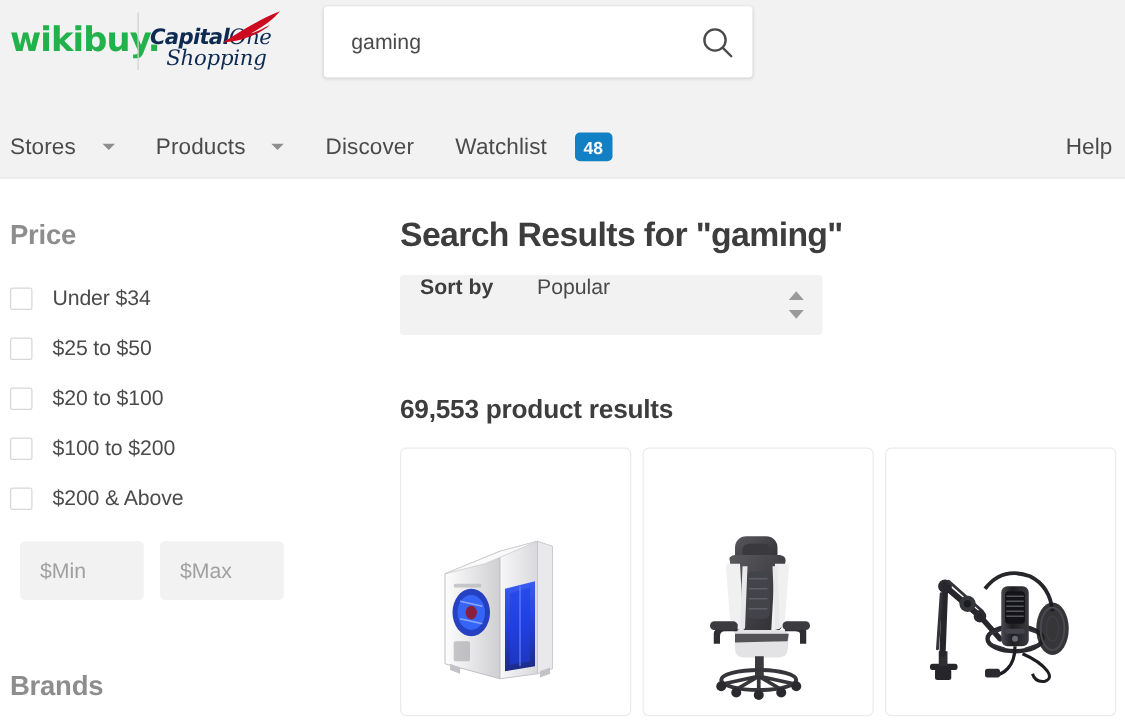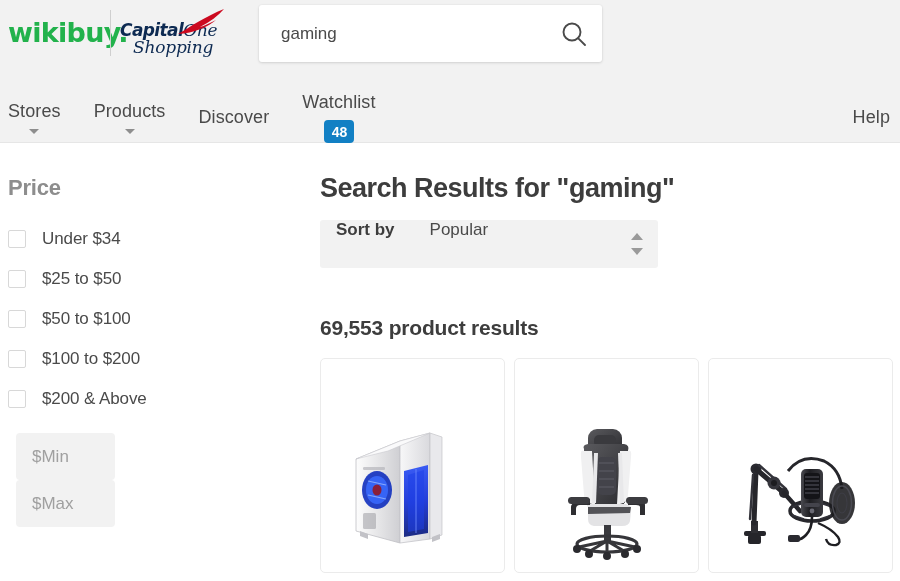--- a/index.html
+++ b/index.html
@@ -153,25 +153,24 @@
     left: 8px;
     top: 0;
     height: 51px;
     display: flex;
     align-items: center;
     gap: 0;
   }
   .nav-item {
     display: flex;
     align-items: center;
-    gap: 7px;
+    gap: 21px;
     margin-right: 33px;
     cursor: pointer;
     white-space: nowrap;
-    flex-direction: column;
   }
   .nav-item-label {
     font-size: 18px;
     color: #4a4a4a;
     letter-spacing: 0.1px;
   }
   .caret-down {
     width: 0; height: 0;
     border-left: 5px solid transparent;
     border-right: 5px solid transparent;
@@ -267,23 +266,23 @@
     flex: 0 0 auto;
     margin-right: 16px;
   }
   .filter-label {
     font-size: 17px;
     color: #4a4a4a;
     letter-spacing: -0.1px;
   }
   .price-inputs {
     display: flex;
+    gap: 13px;
     margin-top: 14px;
     margin-left: 8px;
-    flex-direction: column;
   }
   .price-input {
     width: 99px;
     height: 47px;
     background: #f2f2f2;
     border: none;
     border-radius: 4px;
     outline: none;
     padding: 0 16px;
     font-family: "Liberation Sans", sans-serif;
@@ -466,21 +465,21 @@
         <li class="filter-row">
           <span class="checkbox"></span>
           <span class="filter-label">Under $34</span>
         </li>
         <li class="filter-row">
           <span class="checkbox"></span>
           <span class="filter-label">$25 to $50</span>
         </li>
         <li class="filter-row">
           <span class="checkbox"></span>
-          <span class="filter-label">$50 to $100</span>
+          <span class="filter-label">$20 to $100</span>
         </li>
         <li class="filter-row">
           <span class="checkbox"></span>
           <span class="filter-label">$100 to $200</span>
         </li>
         <li class="filter-row">
           <span class="checkbox"></span>
           <span class="filter-label">$200 &amp; Above</span>
         </li>
       </ul>

